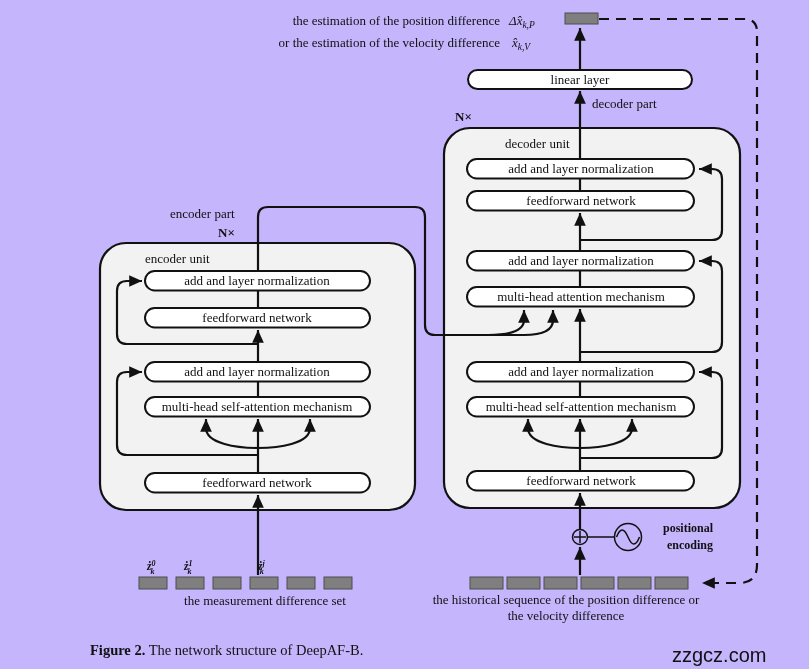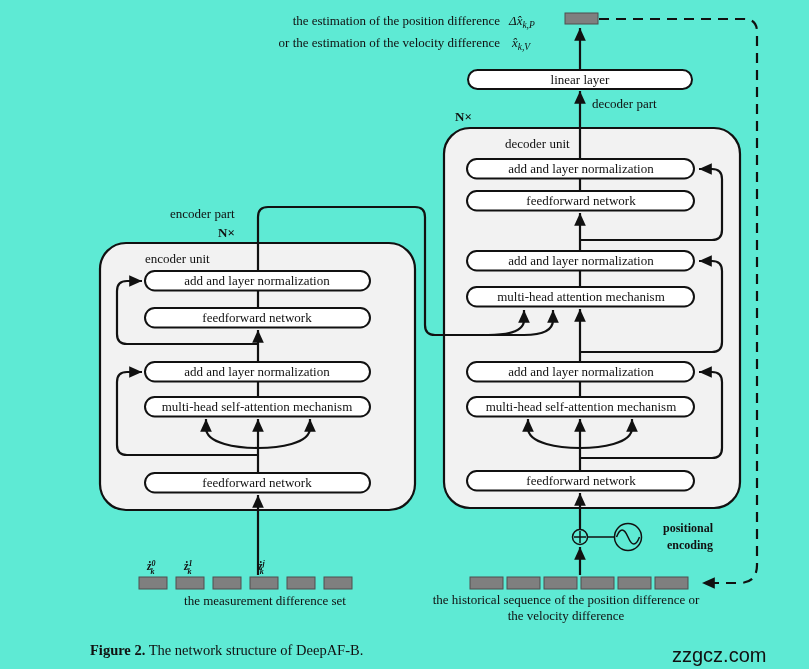--- a/index.html
+++ b/index.html
@@ -1,16 +1,16 @@
 <!DOCTYPE html>
 <html><head>
 <meta charset="utf-8">
 <style>
   html,body{margin:0;padding:0;background:#ffffff;}
-  .page{position:relative;width:809px;height:669px;background:#5eead4;overflow:hidden;
+  .page{position:relative;width:809px;height:669px;background:#c4b5fd;overflow:hidden;
         font-family:"Liberation Serif", serif;}
   svg{display:block;}
   text{fill:#111111;}
   .lbl{font-size:13px;}
   .pill{fill:#ffffff;stroke:#111111;stroke-width:2;}
   .container{fill:#f2f2f2;stroke:#111111;stroke-width:2.2;}
   .spine{stroke:#111111;stroke-width:2.2;fill:none;}
   .thin{stroke:#111111;stroke-width:1.5;fill:none;}
   .token{fill:#7f7f7f;stroke:#4f4f4f;stroke-width:1;}
   .mathlbl{font-style:italic;font-size:13px;}

